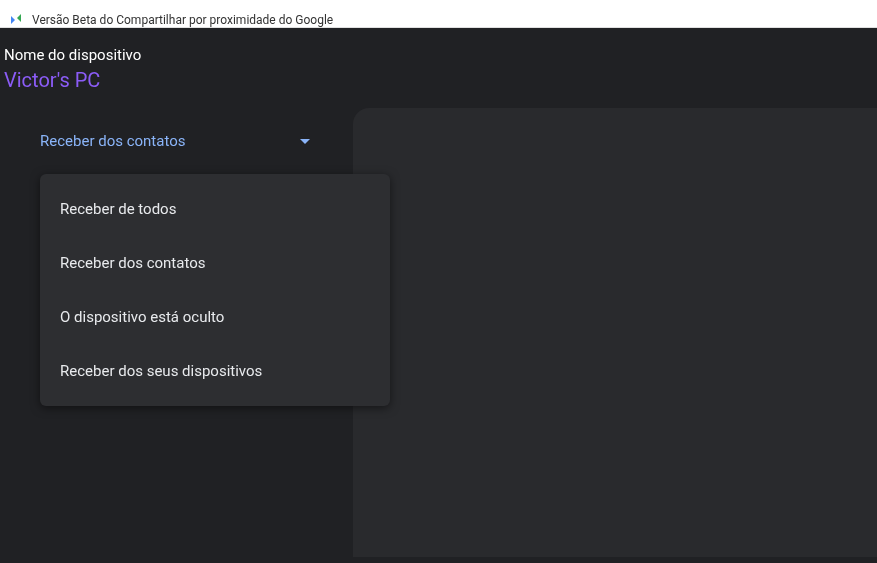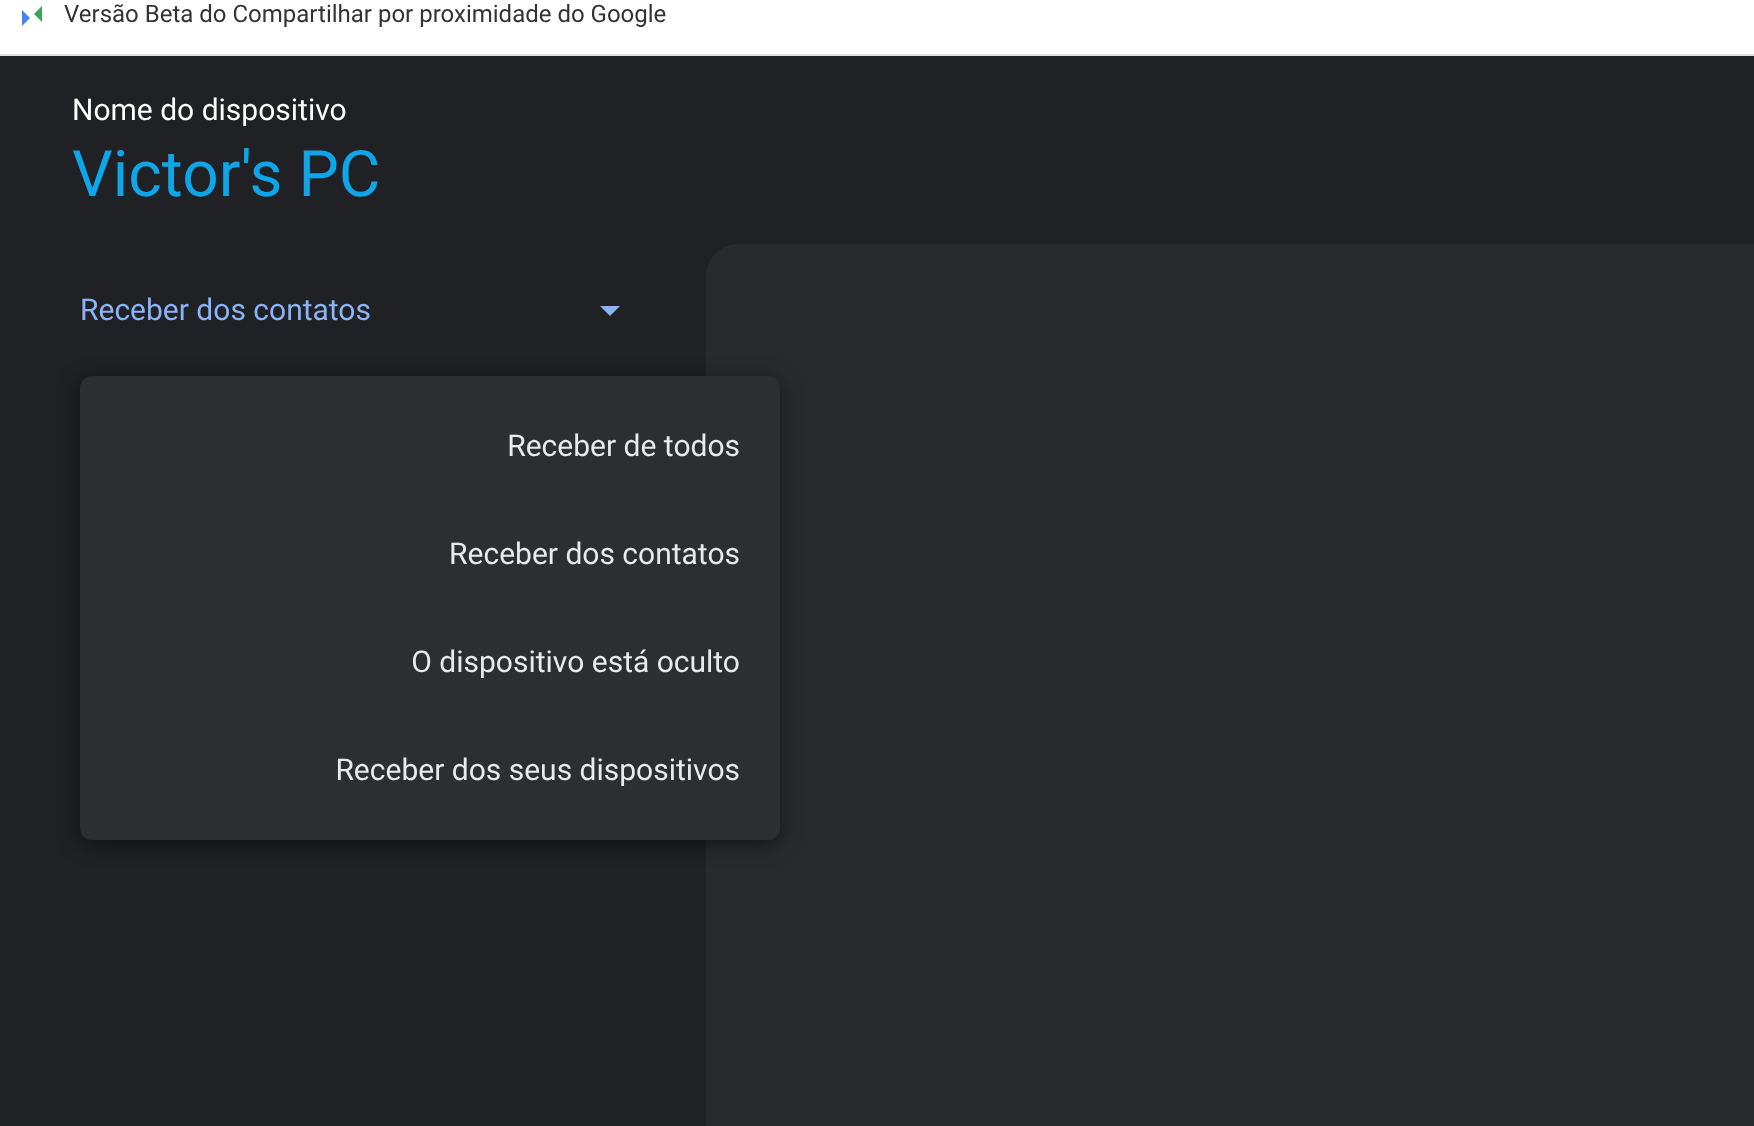--- a/index.html
+++ b/index.html
@@ -12,21 +12,21 @@
     height: 563px;
     font-family: 'Segoe UI', Roboto, Arial, sans-serif;
     background: #ffffff;
     overflow: hidden;
     position: relative;
   }
   .titlebar {
     height: 28px;
     background: #ffffff;
     display: flex;
-    align-items: flex-start;
+    align-items: flex-end;
     padding-left: 8px;
     border-bottom: 1px solid #e0e0e0;
   }
   .titlebar-icon {
     width: 16px;
     height: 16px;
     margin-right: 8px;
     display: flex;
     align-items: center;
     justify-content: center;
@@ -34,31 +34,31 @@
   .titlebar-text {
     font-size: 12px;
     color: #333;
   }
   .app-body {
     background: #202124;
     height: calc(100% - 28px);
     position: relative;
   }
   .header-section {
-    padding: 18px 20px 12px 36px;
+    padding: 18px 20px 12px 4px;
   }
   .device-label {
     color: #ffffff;
     font-size: 15px;
     font-weight: 400;
     margin-bottom: 4px;
   }
   .device-name {
-    color: #0ea5e9;
-    font-size: 32px;
+    color: #8b5cf6;
+    font-size: 20px;
     font-weight: 400;
   }
   .content-area {
     display: flex;
     height: calc(100% - 82px);
   }
   .left-panel {
     width: 353px;
     padding: 24px 20px 0 40px;
     position: relative;
@@ -89,21 +89,20 @@
   .dropdown-menu {
     position: absolute;
     top: 70px;
     left: 40px;
     width: 350px;
     background: #2d2e31;
     border-radius: 6px;
     box-shadow: 0 2px 10px rgba(0,0,0,0.5);
     padding: 8px 0;
     z-index: 10;
-    text-align: right;
   }
   .dropdown-item {
     padding: 18px 20px;
     color: #e8eaed;
     font-size: 15px;
     cursor: pointer;
   }
 </style>
 </head>
 <body>

